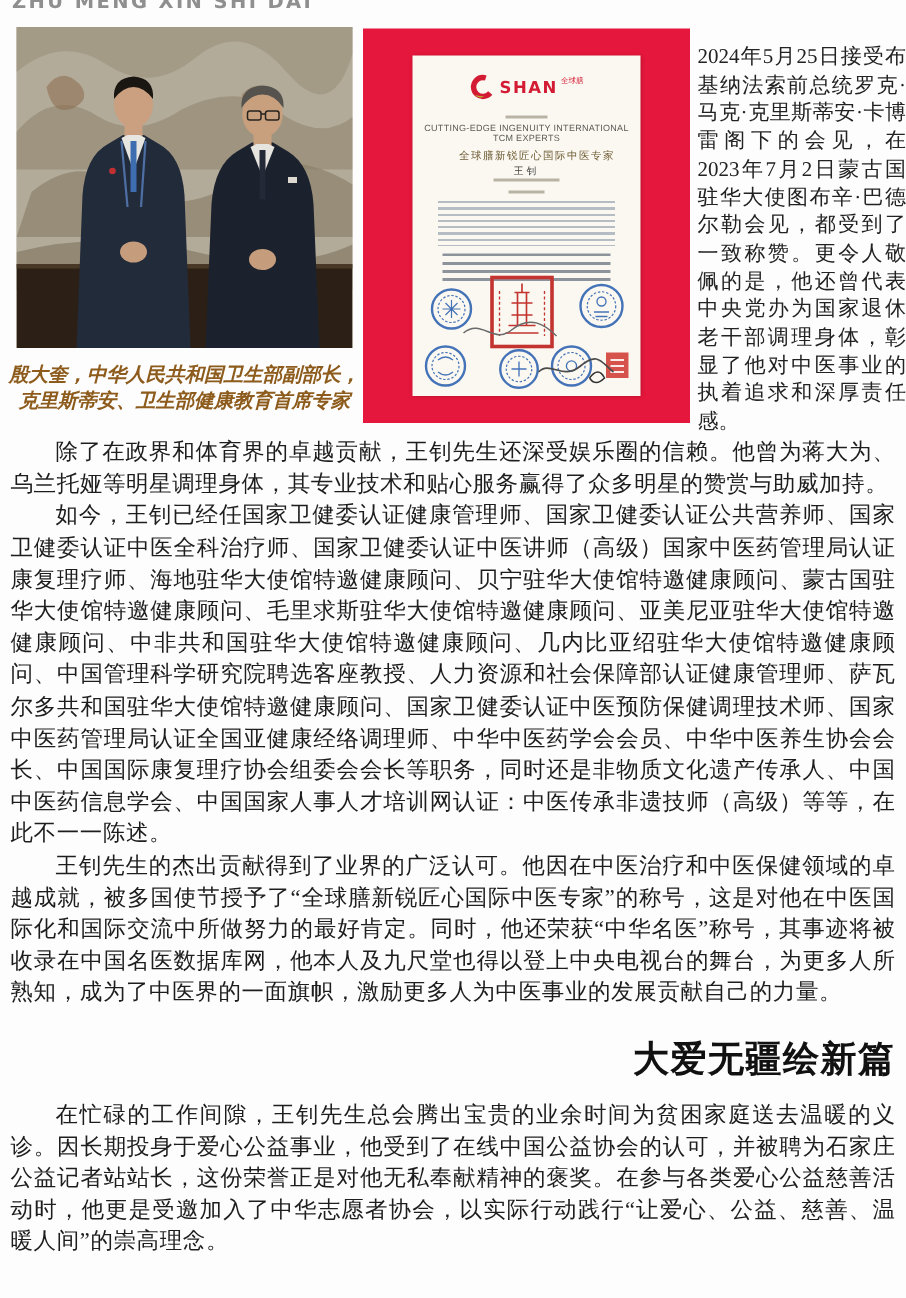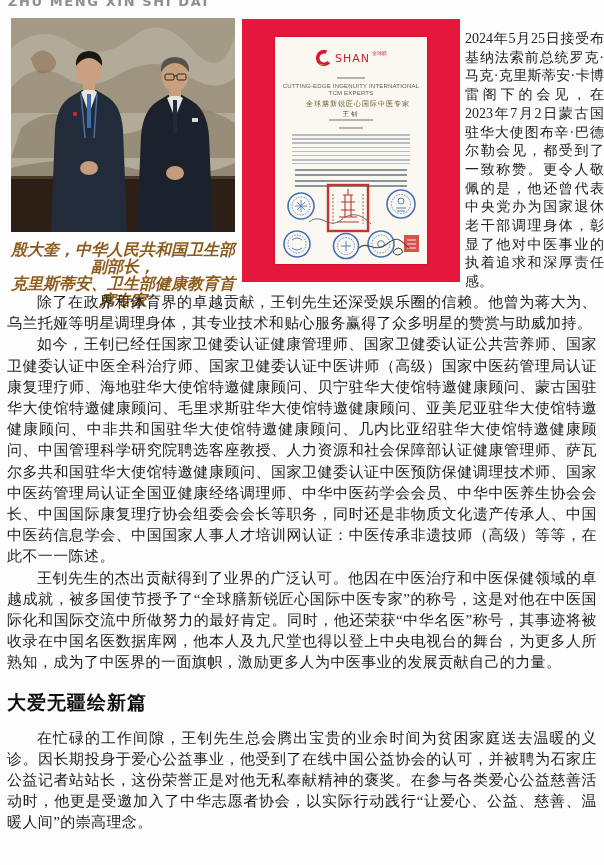--- a/index.html
+++ b/index.html
@@ -4,46 +4,46 @@
 <style>
   html,body{margin:0;padding:0;background:#ffffff;}
   .page{position:relative;width:604px;height:865px;background:#fdfdfd;overflow:hidden;
         font-family:"Liberation Serif","DejaVu Serif",serif;color:#1d1d1d;padding-left:32px;}
   .masthead{position:absolute;top:-6px;left:8px;font-family:"DejaVu Sans","Liberation Sans",sans-serif;
         font-size:13px;font-weight:bold;color:#8f8f8f;letter-spacing:1.6px;white-space:nowrap;}
   
   .photo{position:absolute;left:11px;top:18px;width:224px;height:214px;background:#b5ad9c;}
   .photo svg{display:block;width:100%;height:100%;}
   .caption{position:absolute;left:4px;top:241px;width:238px;text-align:center;
-        font-size:16px;line-height:17px;font-weight:bold;font-style:italic;color:#8d5b1c;}
+        font-size:13px;line-height:17px;font-weight:bold;font-style:italic;color:#8d5b1c;}
   
   .certificate{position:absolute;left:242px;top:19px;width:218px;height:263px;background:#e6173d;}
   .cert-sheet{position:absolute;left:33px;top:18px;width:152px;height:227px;background:#fbf8f1;
         box-shadow:0 0 3px rgba(80,0,10,.35);overflow:hidden;}
   .cert-logo{position:absolute;top:12px;left:0;right:0;display:flex;align-items:center;justify-content:center;gap:2px;}
   .cert-logo svg{width:18px;height:18px;}
-  .logo-word{font-family:"DejaVu Sans",sans-serif;font-weight:normal;font-size:11px;color:#d31b34;letter-spacing:1px;}
+  .logo-word{font-family:"DejaVu Sans",sans-serif;font-weight:bold;font-size:11px;color:#d31b34;letter-spacing:1px;}
   .logo-tag{font-size:5px;color:#d31b34;align-self:flex-start;margin-top:1px;}
   .microbar{position:absolute;left:50%;transform:translateX(-50%);background:#b9b3a6;height:2px;}
   .cert-en{position:absolute;left:0;right:0;text-align:center;font-family:"Liberation Sans",sans-serif;
         font-size:6px;color:#5a5a56;letter-spacing:.2px;line-height:7px;}
   .cert-zh{position:absolute;left:0;right:0;text-align:center;font-size:7px;color:#6c5a32;letter-spacing:1px;}
   .cert-name{position:absolute;left:0;right:0;text-align:center;font-size:6.5px;color:#41413d;letter-spacing:2px;}
   .textlines{position:absolute;left:50%;transform:translateX(-50%);}
   .lines-en{width:118px;height:30px;background:repeating-linear-gradient(#b6bcc4 0 1.5px,transparent 1.5px 4.2px);}
   .lines-zh{width:112px;height:21px;background:repeating-linear-gradient(#8e949c 0 2px,transparent 2px 5.4px);}
   .stamps{position:absolute;left:0;bottom:0;width:152px;height:82px;}
   
   .side-col{position:absolute;left:465px;top:30px;width:139px;font-size:14px;line-height:18.7px;
         text-align:justify;text-justify:inter-ideograph;color:#222;}
   
   .body-text{position:absolute;left:7px;top:292px;width:590px;}
   .body-text p{margin:0;text-indent:2em;font-size:15px;line-height:21.2px;letter-spacing:.4px;
         text-align:justify;text-justify:inter-ideograph;color:#1d1d1d;}
-  .section-heading{margin:16px 0 12px 0;text-align:left;font-size:19px;font-weight:bold;
+  .section-heading{margin:16px 0 12px 0;text-align:right;font-size:24px;font-weight:bold;
         letter-spacing:1px;color:#111;}
 </style>
 </head>
 <body>
 
 <div class="page">
 
   <div class="masthead">ZHU MENG XIN SHI DAI</div>
 
   <div class="photo">

